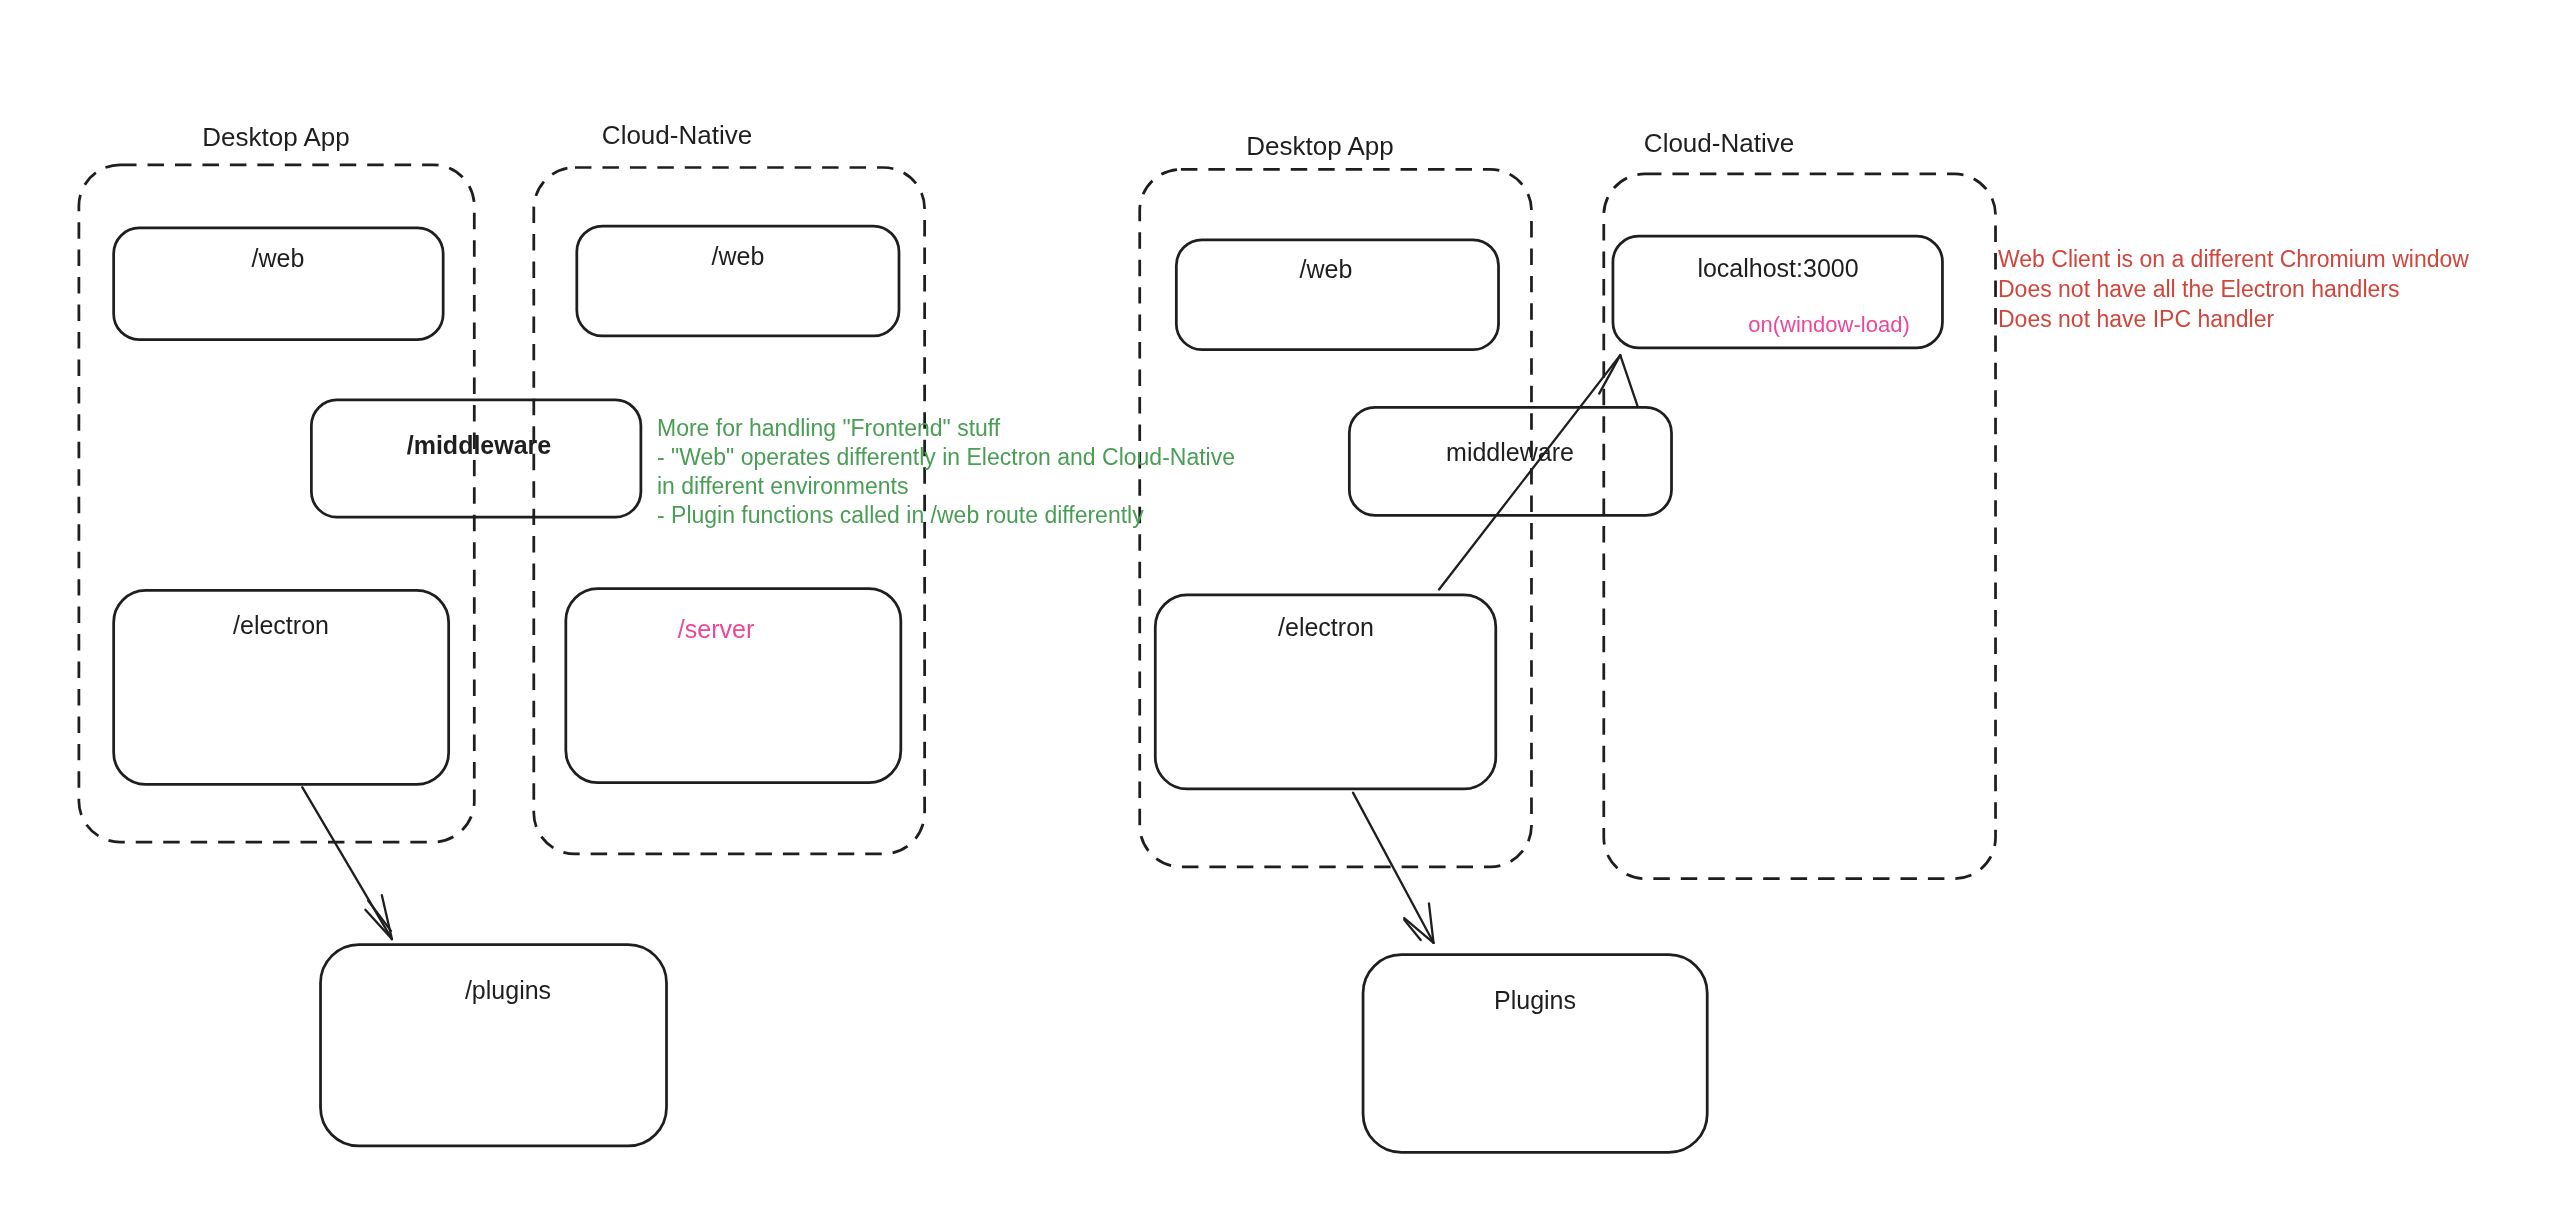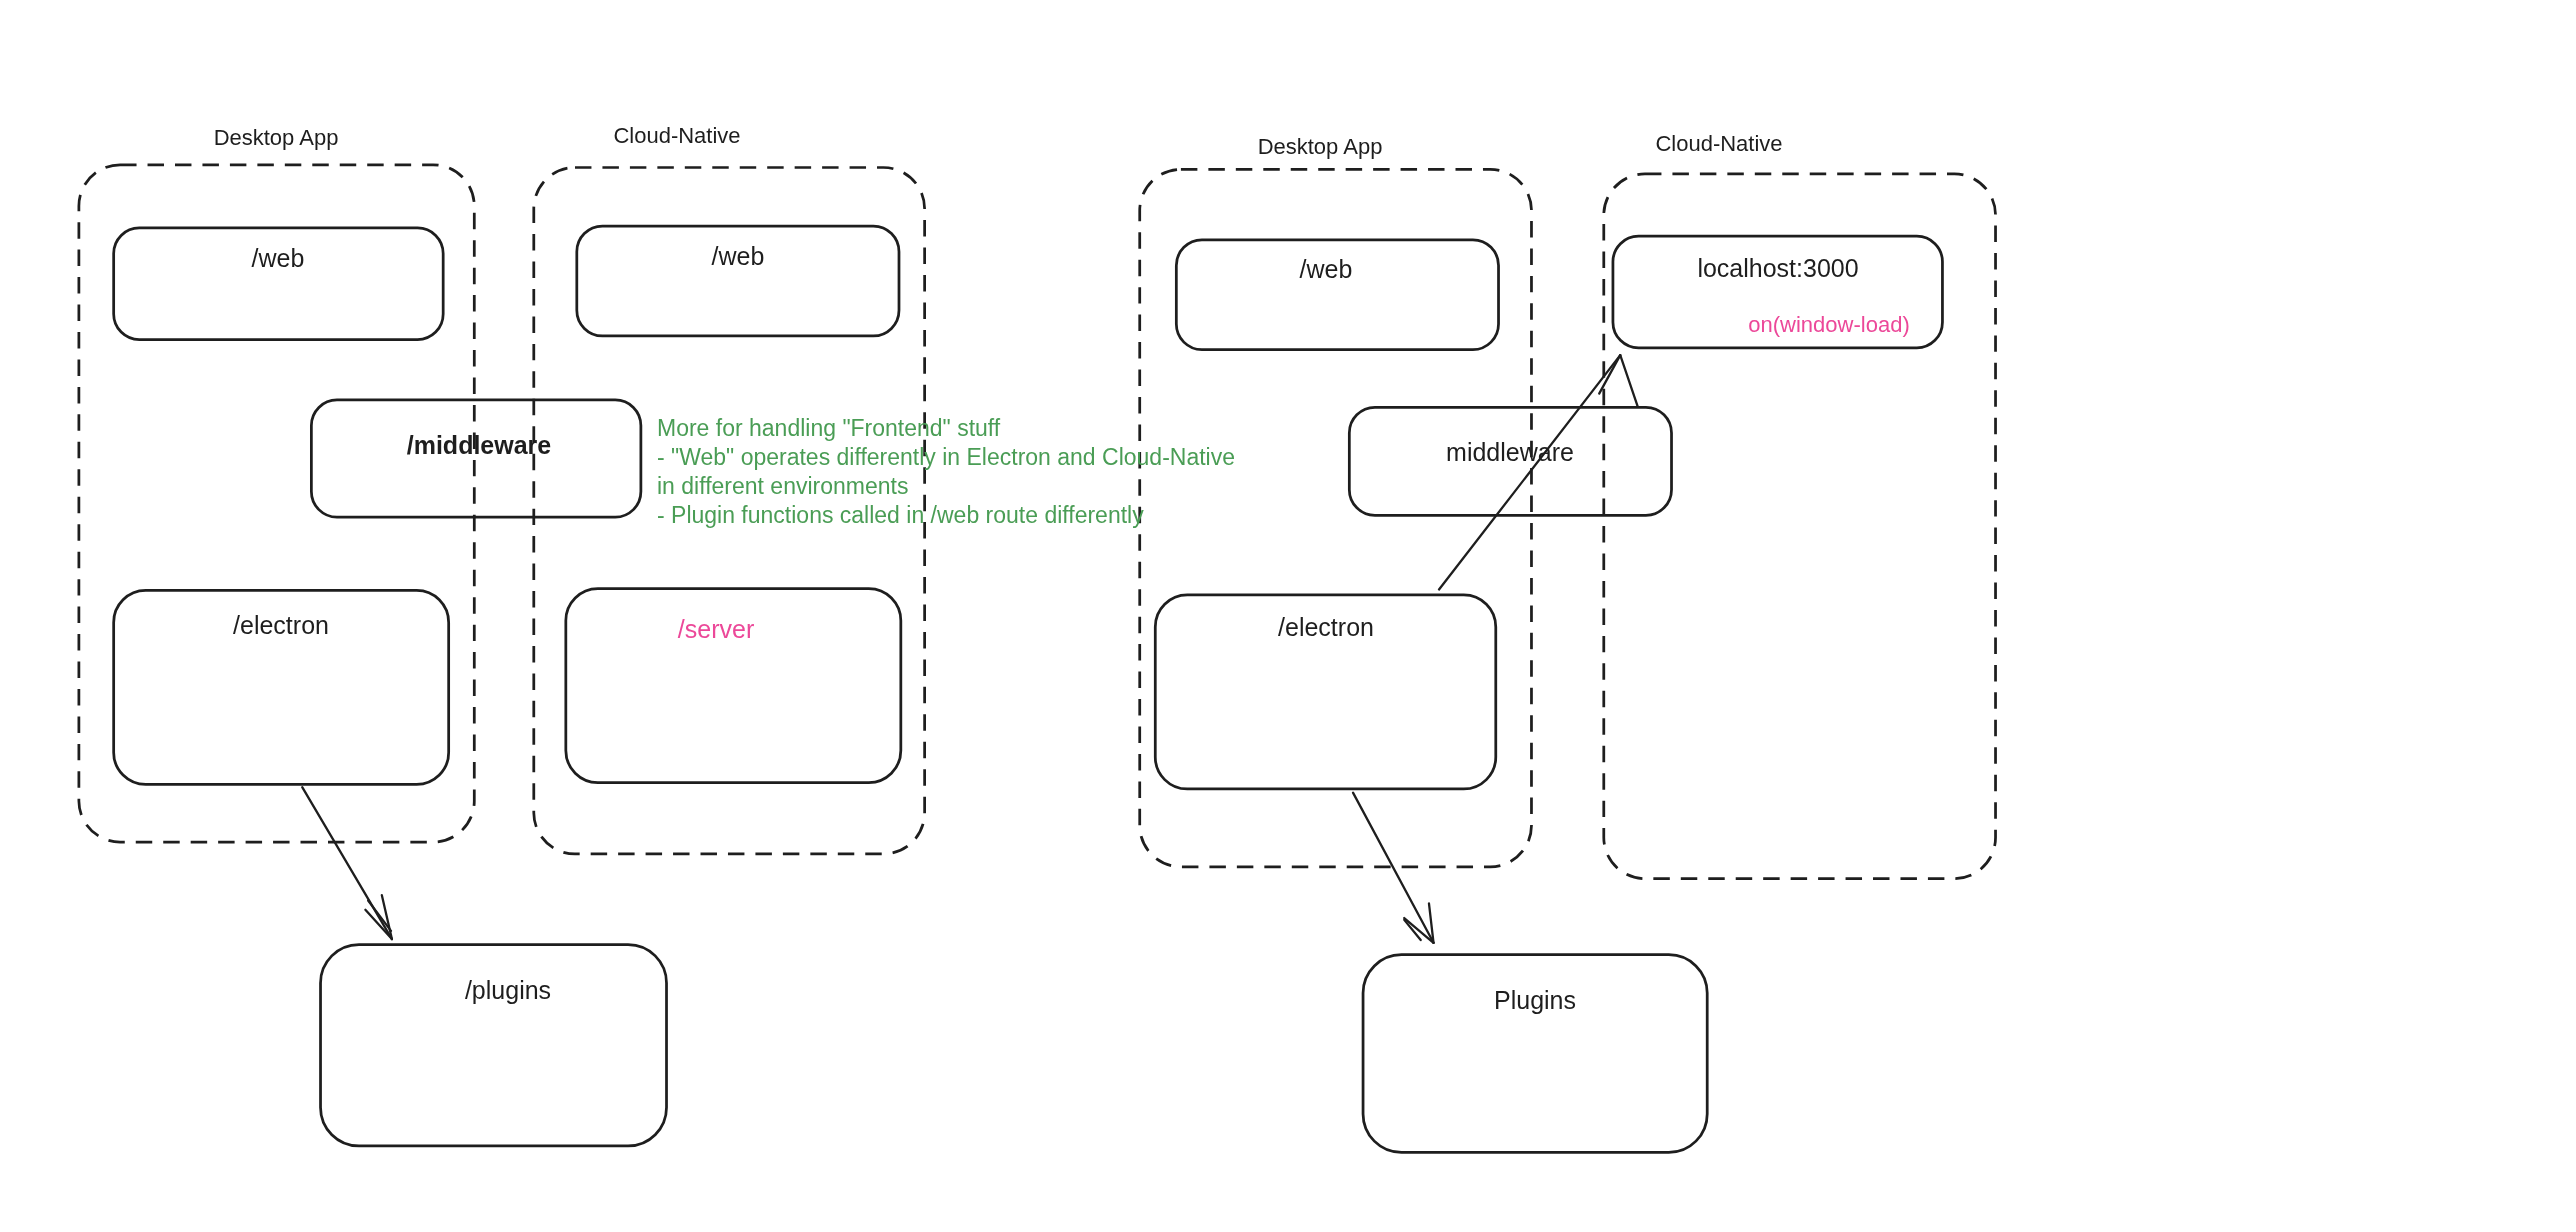--- a/index.html
+++ b/index.html
@@ -13,21 +13,21 @@
   }
   svg.shapes{position:absolute;left:0;top:0;width:2576px;height:1232px;}
   .lbl{
     position:absolute;
     transform:translateX(-50%);
     white-space:nowrap;
     font-size:25px;
     line-height:29px;
     color:#1e1e1e;
   }
-  .title{font-size:22px;}
+  .title{font-size:26px;}
   .red{color:#ec4899;margin-top:8px;}
   .note{position:absolute;white-space:nowrap;}
   .note div{white-space:nowrap;}
   .note-green{font-size:23px;line-height:29px;color:#4a9d55;}
   .note-red{font-size:23px;line-height:30px;color:#d1453b;}
   .small{font-size:22px;}
 </style>
 </head>
 <body>
 
@@ -94,15 +94,20 @@
   <div class="lbl title" style="left:1320px;top:132px;">Desktop App</div>
   <div class="lbl title" style="left:1719px;top:129px;">Cloud-Native</div>
 
   <div class="lbl" style="left:1326px;top:255px;">/web</div>
   <div class="lbl" style="left:1778px;top:254px;">localhost:3000</div>
   <div class="lbl red small" style="left:1829px;top:302px;">on(window-load)</div>
   <div class="lbl" style="left:1510px;top:438px;">middleware</div>
   <div class="lbl" style="left:1326px;top:613px;">/electron</div>
   <div class="lbl" style="left:1535px;top:986px;">Plugins</div>
 
+  <div class="note note-red" style="left:1998px;top:244px;">
+    <div>Web Client is on a different Chromium window</div>
+    <div>Does not have all the Electron handlers</div>
+    <div>Does not have IPC handler</div>
+  </div>
 
 </div>
 
 
 </body></html>

